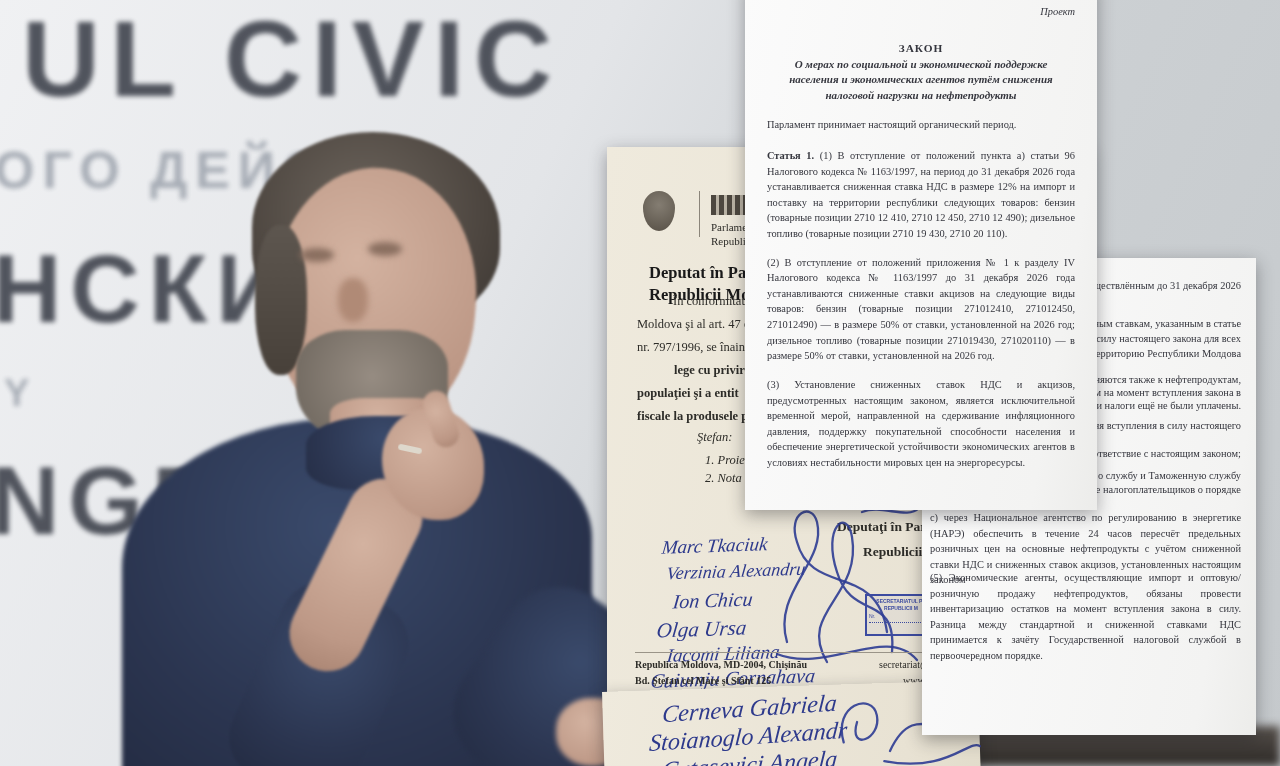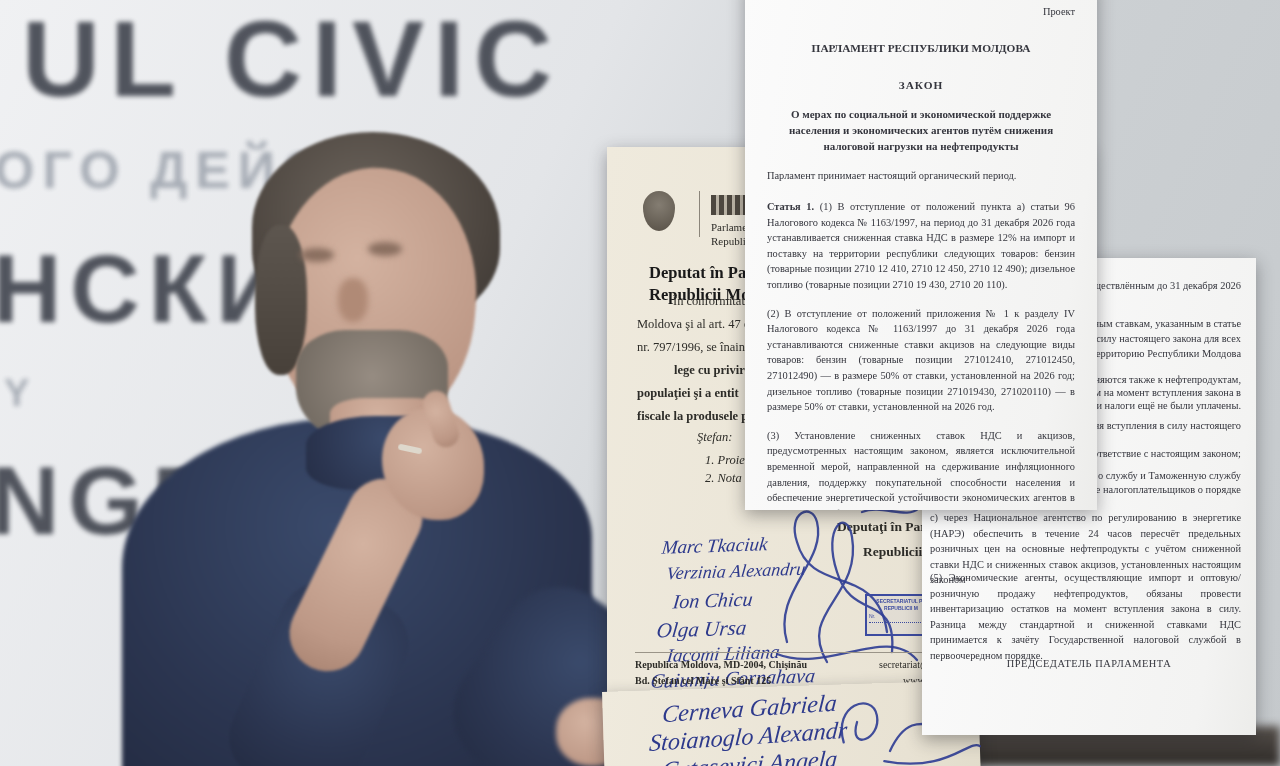--- a/index.html
+++ b/index.html
@@ -141,28 +141,26 @@
     <div class="frag" style="top:88px;">территорию Республики Молдова</div>
     <div class="frag" style="top:114px;">меняются также к нефтепродуктам,</div>
     <div class="frag" style="top:127px;">ом на момент вступления закона в</div>
     <div class="frag" style="top:140px;">ы и налоги ещё не были уплачены.</div>
     <div class="frag" style="top:160px;">дня вступления в силу настоящего</div>
     <div class="frag" style="top:188px;">оответствие с настоящим законом;</div>
     <div class="frag" style="top:210px;">о службу и Таможенную службу</div>
     <div class="frag" style="top:224px;">ние налогоплательщиков о порядке</div>
     <div class="abs" style="left:8px;right:15px;top:252px;text-align:justify;">с) через Национальное агентство по регулированию в энергетике (НАРЭ) обеспечить в течение 24 часов пересчёт предельных розничных цен на основные нефтепродукты с учётом сниженной ставки НДС и сниженных ставок акцизов, установленных настоящим законом</div>
     <div class="abs" style="left:8px;right:15px;top:312px;text-align:justify;">(5) Экономические агенты, осуществляющие импорт и оптовую/розничную продажу нефтепродуктов, обязаны провести инвентаризацию остатков на момент вступления закона в силу. Разница между стандартной и сниженной ставками НДС принимается к зачёту Государственной налоговой службой в первоочередном порядке.</div>
-    <div class="abs" style="left:0;right:0;top:398px;text-align:center;letter-spacing:.5px;">ПРЕДСЕДАТЕЛЬ ПАРЛАМЕНТА</div>
   </div>
 
   <div class="doc doc-white law" style="left:745px;top:-20px;width:352px;height:530px;z-index:4;overflow:hidden;">
-    <div style="margin:24px 22px 0 8px;text-align:right;">Проект</div>
-    <div class="ctr" style="margin-top:20px;font-size:11.3px;">ПАРЛАМЕНТ РЕСПУБЛИКИ МОЛДОВА</div>
+    <div style="margin:24px 22px 0 8px;text-align:right;font-style:italic;">Проект</div>
     <div class="ctr" style="margin-top:20px;font-size:11.3px;letter-spacing:1px;">ЗАКОН</div>
-    <div class="ctr" style="margin:14px 26px 0 26px;font-size:11px;line-height:1.45;">О мерах по социальной и экономической поддержке населения и экономических агентов путём снижения налоговой нагрузки на нефтепродукты</div>
+    <div class="ctr" style="margin:0 26px 0 26px;font-size:11px;line-height:1.45;font-style:italic;">О мерах по социальной и экономической поддержке населения и экономических агентов путём снижения налоговой нагрузки на нефтепродукты</div>
     <div class="para">Парламент принимает настоящий органический период.</div>
     <p class="para" style="margin-top:15px;"><b>Статья 1.</b> <span>(1) В отступление от положений пункта а) статьи 96 Налогового кодекса № 1163/1997, на период до 31 декабря 2026 года устанавливается сниженная ставка НДС в размере 12% на импорт и поставку на территории республики следующих товаров: бензин (товарные позиции 2710 12 410, 2710 12 450, 2710 12 490); дизельное топливо (товарные позиции 2710 19 430, 2710 20 110).</span></p>
     <p class="para">(2) В отступление от положений приложения № 1 к разделу IV Налогового кодекса № 1163/1997 до 31 декабря 2026 года устанавливаются сниженные ставки акцизов на следующие виды товаров: бензин (товарные позиции 271012410, 271012450, 271012490) — в размере 50% от ставки, установленной на 2026 год; дизельное топливо (товарные позиции 271019430, 271020110) — в размере 50% от ставки, установленной на 2026 год.</p>
     <p class="para">(3) Установление сниженных ставок НДС и акцизов, предусмотренных настоящим законом, является исключительной временной мерой, направленной на сдерживание инфляционного давления, поддержку покупательной способности населения и обеспечение энергетической устойчивости экономических агентов в условиях нестабильности мировых цен на энергоресурсы.</p>
 
   </div>
 
 </div>
 
 </body></html>

